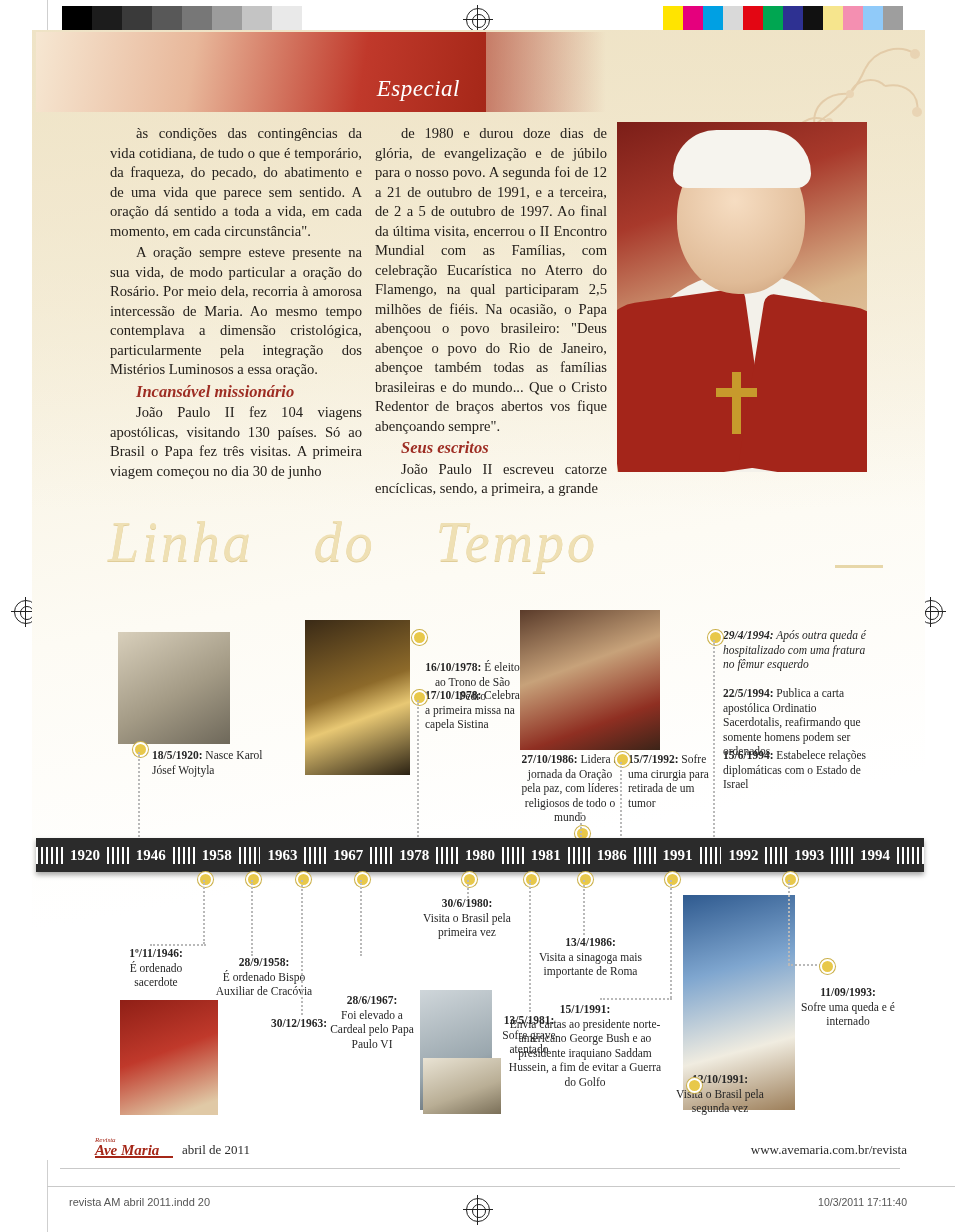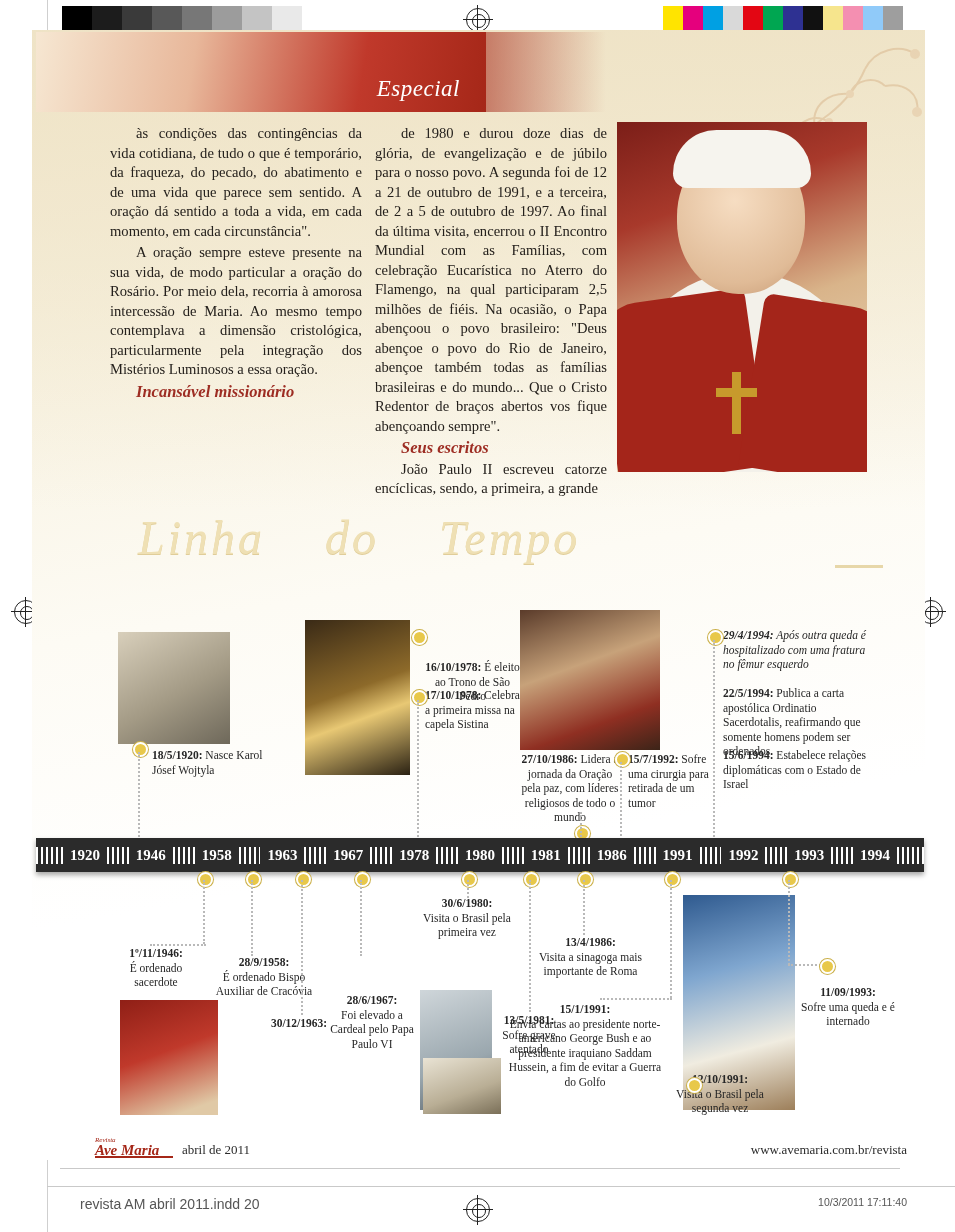--- a/index.html
+++ b/index.html
@@ -66,23 +66,23 @@
     background:radial-gradient(circle at 45% 38%,#f6ddc2,#e0bb97 70%,#c79a74);}
   .pope-cap{position:absolute;left:56px;top:8px;width:138px;height:58px;border-radius:60px 60px 20px 20px;background:#f6f4ee;}
   .pope-robe{position:absolute;left:8px;top:150px;width:238px;height:205px;border-radius:120px 120px 0 0;background:#f3f1ea;}
   .pope-mantle{position:absolute;left:-10px;top:175px;width:150px;height:180px;background:#a4251a;transform:rotate(-8deg);border-radius:40px 10px 0 0;}
   .pope-mantle2{position:absolute;right:-14px;top:180px;width:130px;height:175px;background:#a4251a;transform:rotate(9deg);border-radius:10px 40px 0 0;}
   .pope-cross{position:absolute;left:115px;top:250px;width:9px;height:62px;background:#c79a2c;}
   .pope-cross:after{content:"";position:absolute;left:-16px;top:16px;width:41px;height:9px;background:#c79a2c;}
 
   
   .linha{
-    position:absolute;left:138px;top:510px;width:760px;height:95px;
+    position:absolute;left:108px;top:510px;width:760px;height:95px;
     font-family:"Liberation Serif",serif;font-style:italic;
-    font-size:48px;color:#efe0b4;letter-spacing:3px;
+    font-size:56px;color:#efe0b4;letter-spacing:3px;
     text-shadow:0 1px 0 #e0cd99;
     white-space:nowrap;
   }
   .linha .sp{display:inline-block;width:60px;}
   .linha-dash{position:absolute;left:835px;top:565px;width:48px;height:3px;background:#e7d7a9;}
 
   
   .tl-bar{
     position:absolute;left:36px;top:838px;width:888px;height:34px;
     background:#2b2b2b;
@@ -127,21 +127,21 @@
     position:absolute;left:95px;top:1136px;width:78px;height:22px;
     background:#fff;border:0;
   }
   .logo .l1{position:absolute;left:0;top:0;font-size:7px;color:#a52718;font-style:italic;}
   .logo .l2{position:absolute;left:0;top:6px;font-size:15px;color:#a52718;font-style:italic;font-weight:bold;}
   .logo .bar{position:absolute;left:0;top:20px;width:78px;height:2px;background:#a52718;}
   .foot-date{position:absolute;left:182px;top:1142px;font-size:13px;color:#2b2b2b;}
   .foot-url{position:absolute;right:48px;top:1142px;font-size:13px;color:#2b2b2b;}
   .foot-rule{position:absolute;left:60px;top:1168px;width:840px;height:1px;background:#c9c9c9;}
   .foot-line{position:absolute;left:47px;top:1186px;width:908px;height:1px;background:#c9c9c9;}
-  .foot-meta-l{position:absolute;left:80px;top:1196px;font-size:14px;color:#555;font-family:"Liberation Sans",sans-serif;}
+  .foot-meta-l{position:absolute;left:69px;top:1196px;font-size:11px;color:#555;font-family:"Liberation Sans",sans-serif;}
   .foot-meta-r{position:absolute;right:48px;top:1196px;font-size:10.5px;color:#555;font-family:"Liberation Sans",sans-serif;}
 </style>
 </head>
 <body>
 
 <div class="top-bar">
   <div class="swatch" style="left:62px;width:240px;background:
     linear-gradient(90deg,#000 0 12.5%,#1c1c1c 12.5% 25%,#3a3a3a 25% 37.5%,#585858 37.5% 50%,#777 50% 62.5%,#9c9c9c 62.5% 75%,#c4c4c4 75% 87.5%,#e9e9e9 87.5% 100%);"></div>
   <div class="swatch" style="left:663px;width:240px;background:
     linear-gradient(90deg,#ffe400 0 8.3%,#e5007d 8.3% 16.6%,#00a0e3 16.6% 25%,#d9d9d9 25% 33.3%,#e30613 33.3% 41.6%,#00a651 41.6% 50%,#2e3192 50% 58.3%,#111 58.3% 66.6%,#f6e58d 66.6% 75%,#f48fb1 75% 83.3%,#90caf9 83.3% 91.6%,#9e9e9e 91.6% 100%);"></div>
@@ -180,20 +180,21 @@
       <circle cx="162" cy="78" r="5"></circle>
     <circle cx="74" cy="88" r="4"></circle>
       <circle cx="95" cy="60" r="4"></circle>
   </g>
 </svg>
 
 <div class="col col1">
   <p>às condições das contingências da vida cotidiana, de tudo o que é temporário, da fraqueza, do pecado, do abatimento e de uma vida que parece sem sentido. A oração dá sentido a toda a vida, em cada momento, em cada circunstância".</p>
   <p>A oração sempre esteve presente na sua vida, de modo particular a oração do Rosário. Por meio dela, recorria à amorosa intercessão de Maria. Ao mesmo tempo contemplava a dimensão cristológica, particularmente pela integração dos Mistérios Luminosos a essa oração.</p>
   <p class="subhead">Incansável missionário</p>
+  <p>João Paulo II fez 104 viagens apostólicas, visitando 130 países. Só ao Brasil o Papa fez três visitas. A primeira viagem começou no dia 30 de junho</p>
 </div>
 
 <div class="col col2">
   <p>de 1980 e durou doze dias de glória, de evangelização e de júbilo para o nosso povo. A segunda foi de 12 a 21 de outubro de 1991, e a terceira, de 2 a 5 de outubro de 1997. Ao final da última visita, encerrou o II Encontro Mundial com as Famílias, com celebração Eucarística no Aterro do Flamengo, na qual participaram 2,5 milhões de fiéis. Na ocasião, o Papa abençoou o povo brasileiro: "Deus abençoe o povo do Rio de Janeiro, abençoe também todas as famílias brasileiras e do mundo... Que o Cristo Redentor de braços abertos vos fique abençoando sempre".</p>
   <p class="subhead">Seus escritos</p>
   <p>João Paulo II escreveu catorze encíclicas, sendo, a primeira, a grande</p>
 </div>
 
 <div class="photo-pope">
   <div class="pope-robe"></div>

